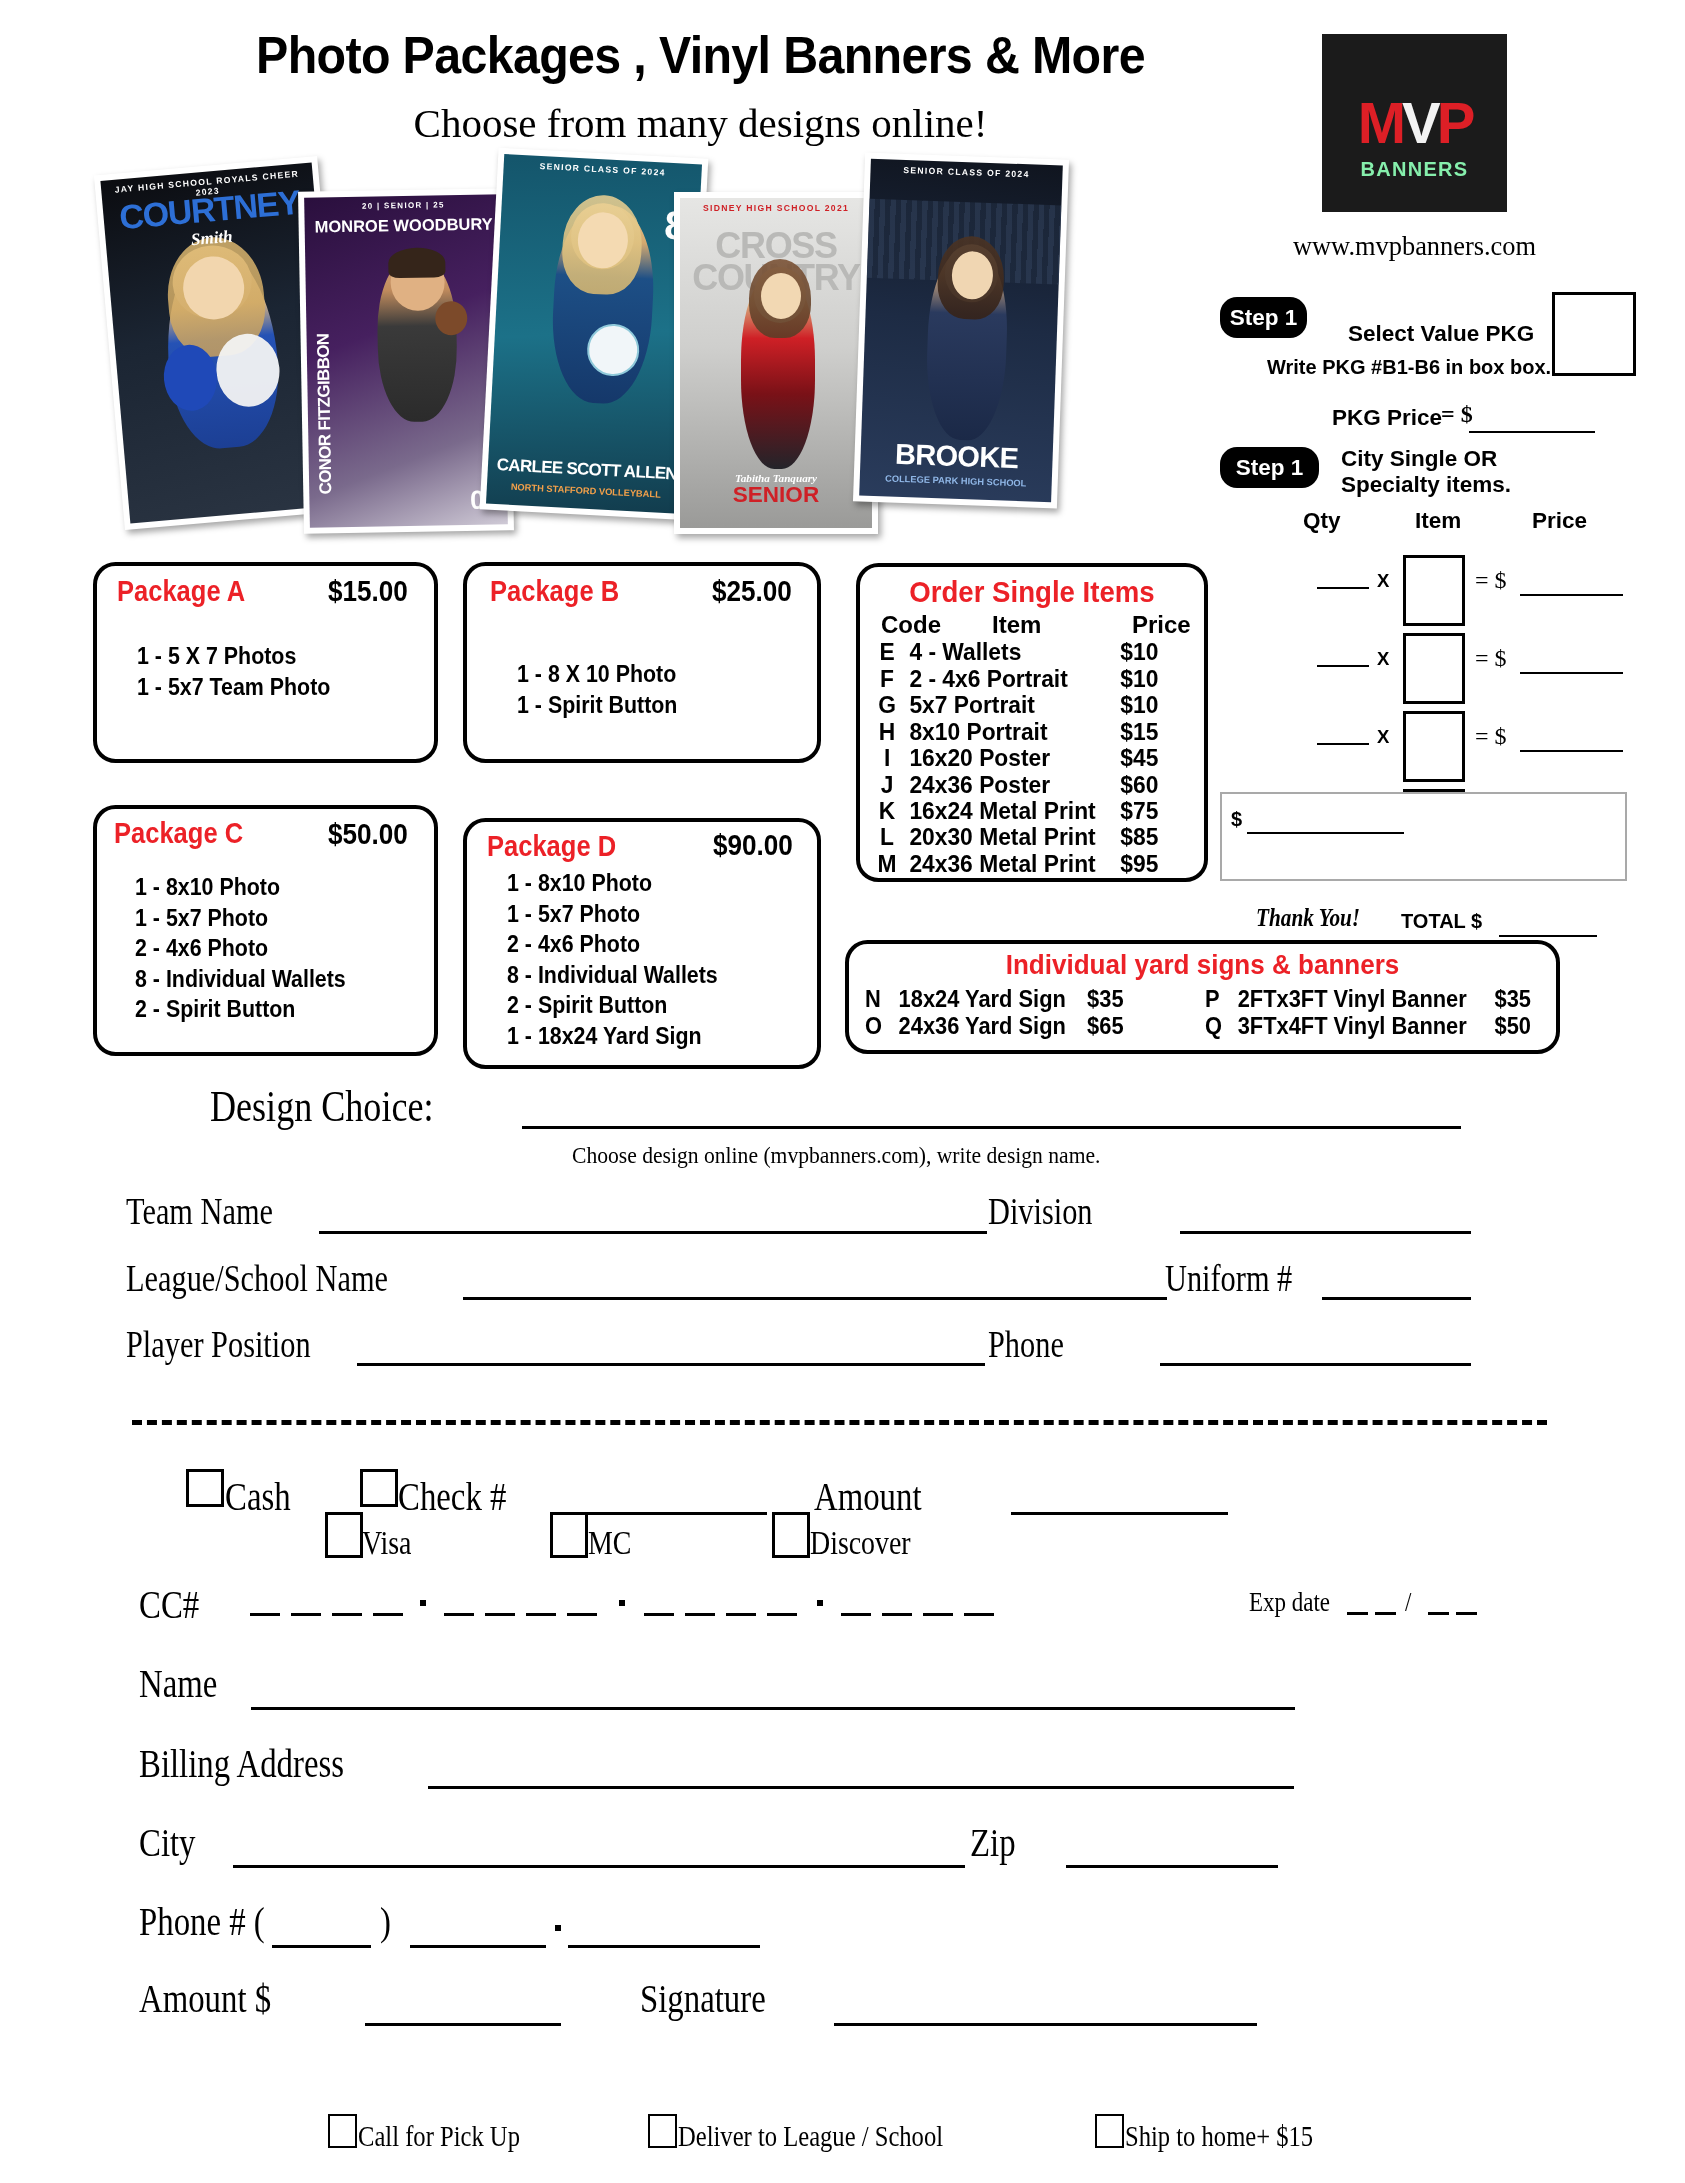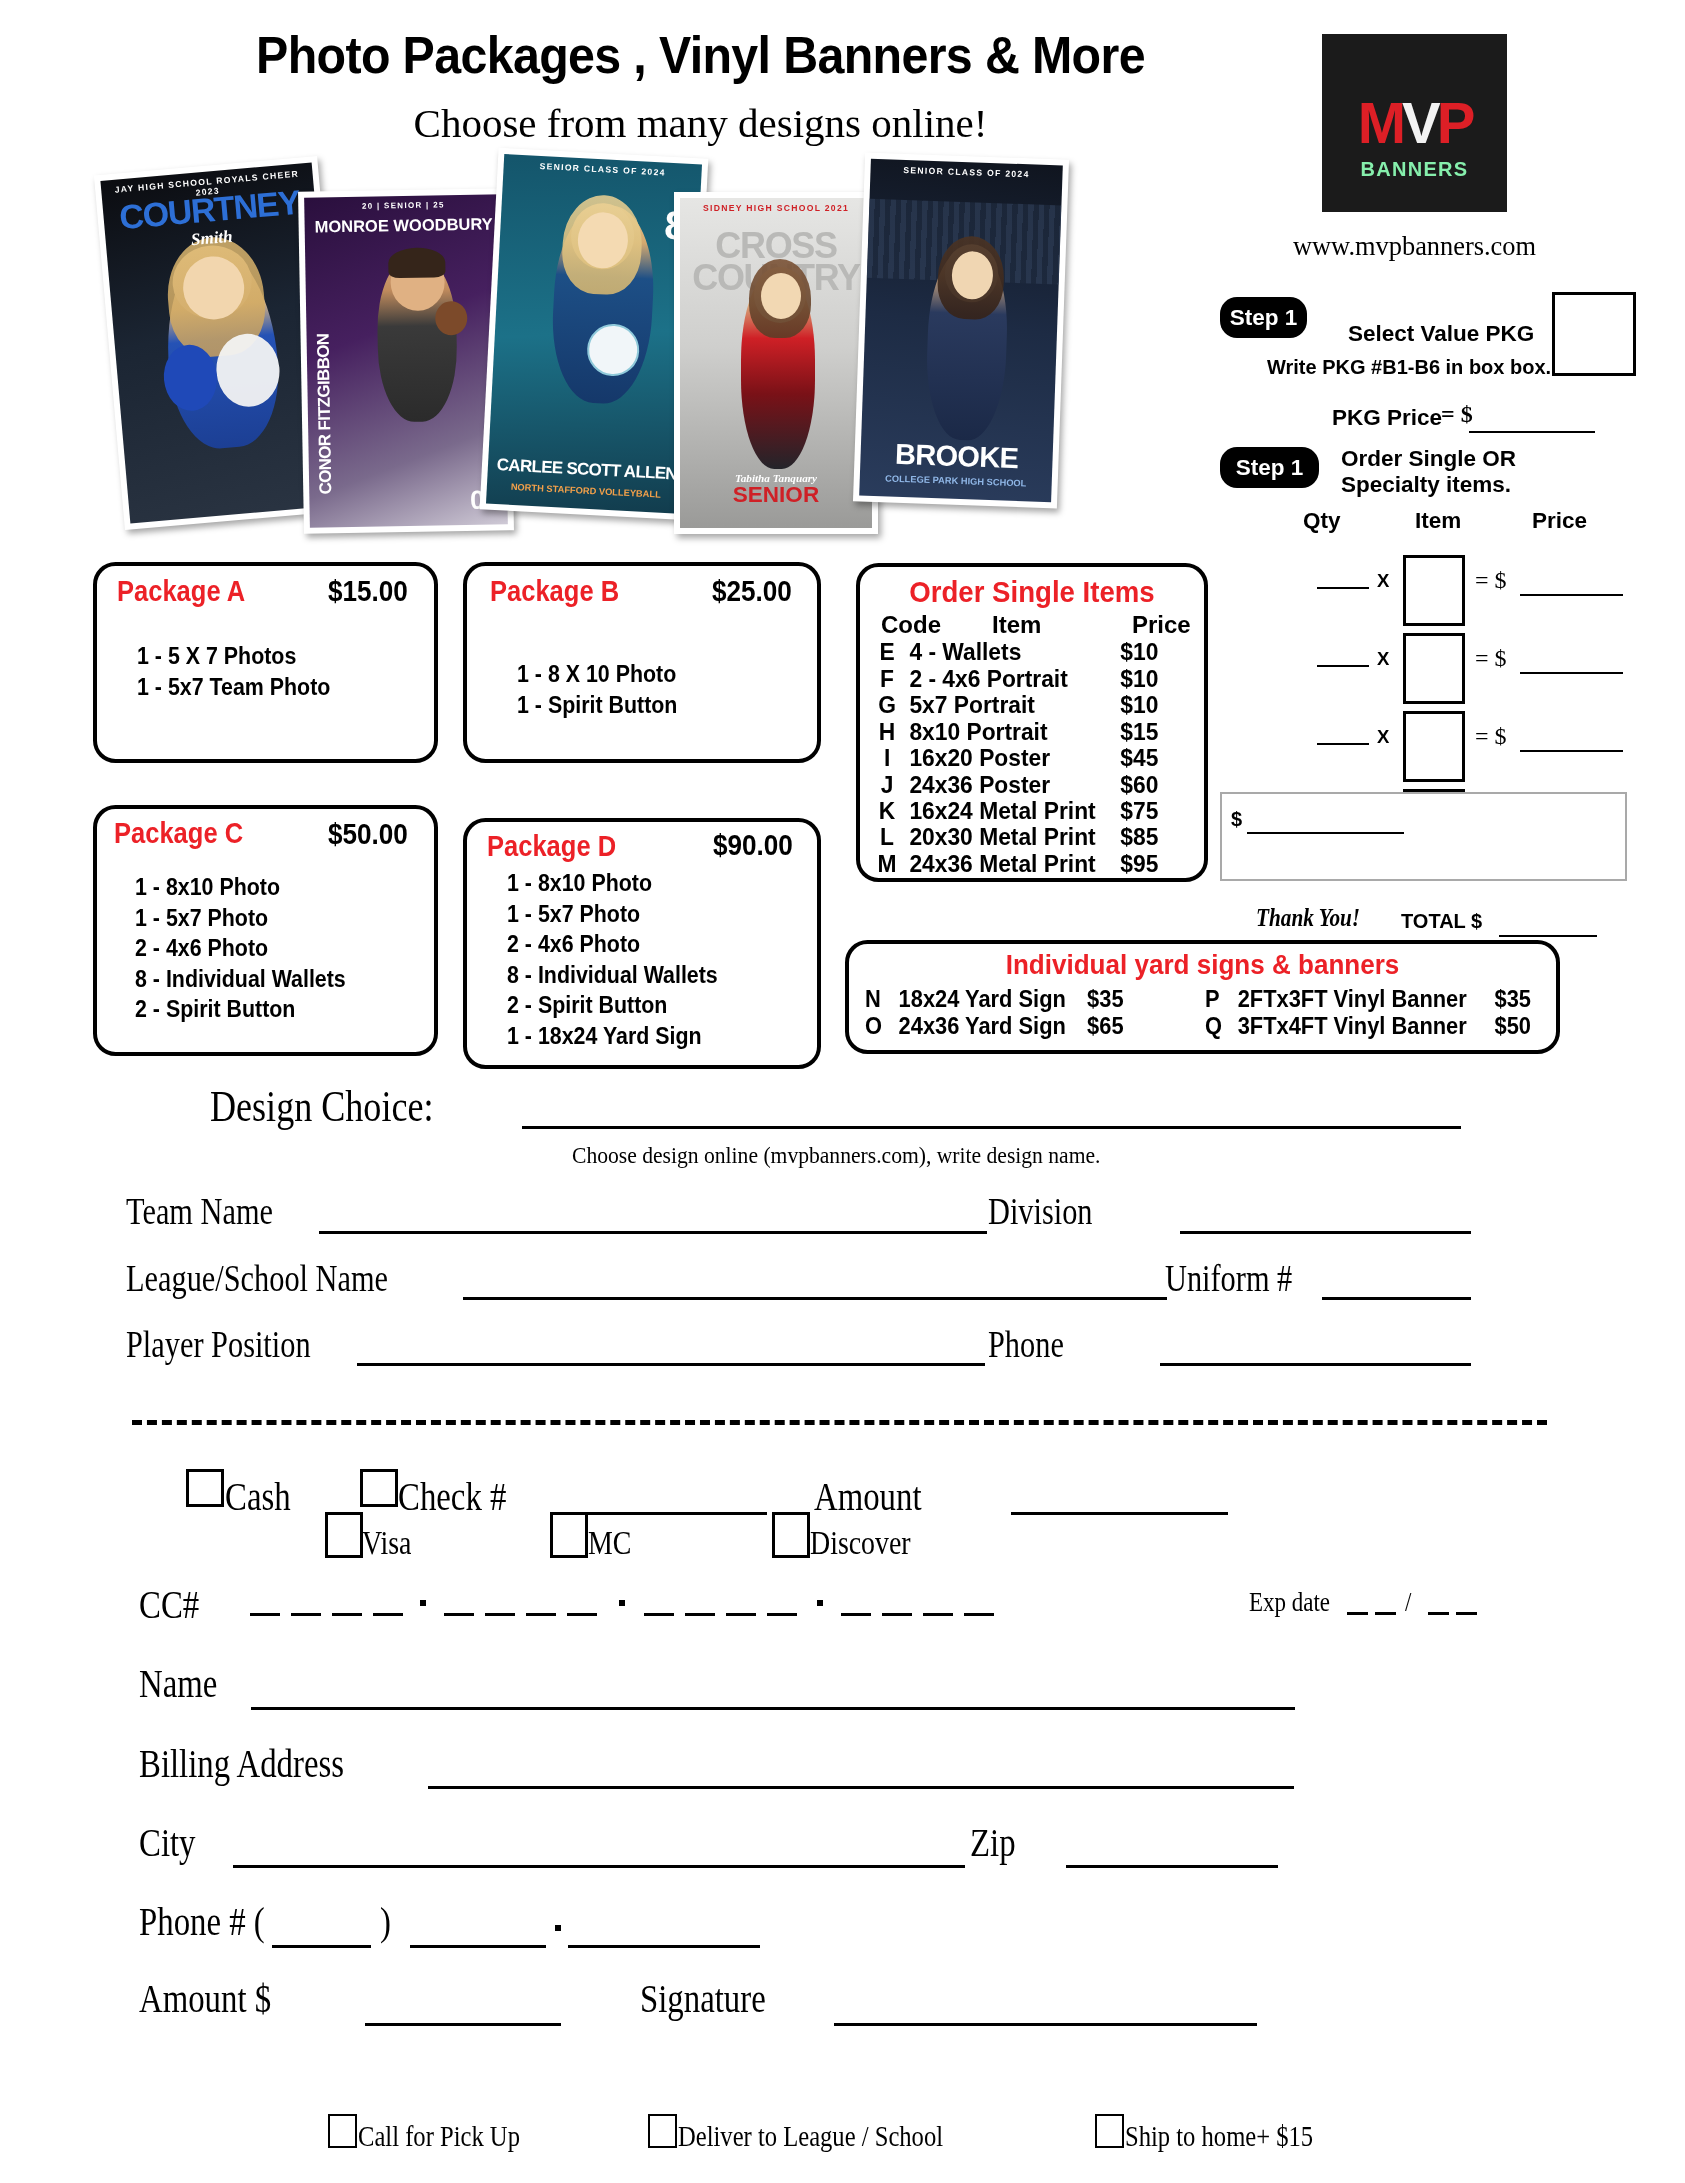--- a/index.html
+++ b/index.html
@@ -272,21 +272,21 @@
 <div class="step-txt" style="left:1267px;top:356px;font-size:20px;">Write PKG #B1-B6 in box box.</div>
 <div class="openbox" style="left:1552px;top:292px;width:78px;height:78px;"></div>
 
 <div class="step-txt" style="left:1332px;top:405px;text-align:center;">PKG Price</div>
 <div class="step-txt" style="left:1441px;top:401px;font-family:'Liberation Serif',serif;font-size:24px;">= $</div>
 <div class="ul-line" style="left:1469px;top:431px;width:126px;"></div>
 
 <div class="pill" style="left:1220px;top:447px;width:99px;height:41px;">
   <span>Step 1</span>
 </div>
-<div class="step-txt" style="left:1341px;top:446px;">Order Single OR</div>
+<div class="step-txt" style="left:1341px;top:446px;">City Single OR</div>
 <div class="step-txt" style="left:1341px;top:472px;">Specialty items.</div>
 
 <div class="step-txt" style="left:1303px;top:508px;">Qty</div>
 <div class="step-txt" style="left:1415px;top:508px;">Item</div>
 <div class="step-txt" style="left:1532px;top:508px;">Price</div>
 
 <div class="ul-line" style="left:1317px;top:587px;width:52px;"></div>
 <div class="qi-x" style="left:1377px;top:570px;">X</div>
 <div class="openbox" style="left:1403px;top:555px;width:56px;height:65px;"></div>
 <div class="qi-eq" style="left:1475px;top:567px;">= $</div>

